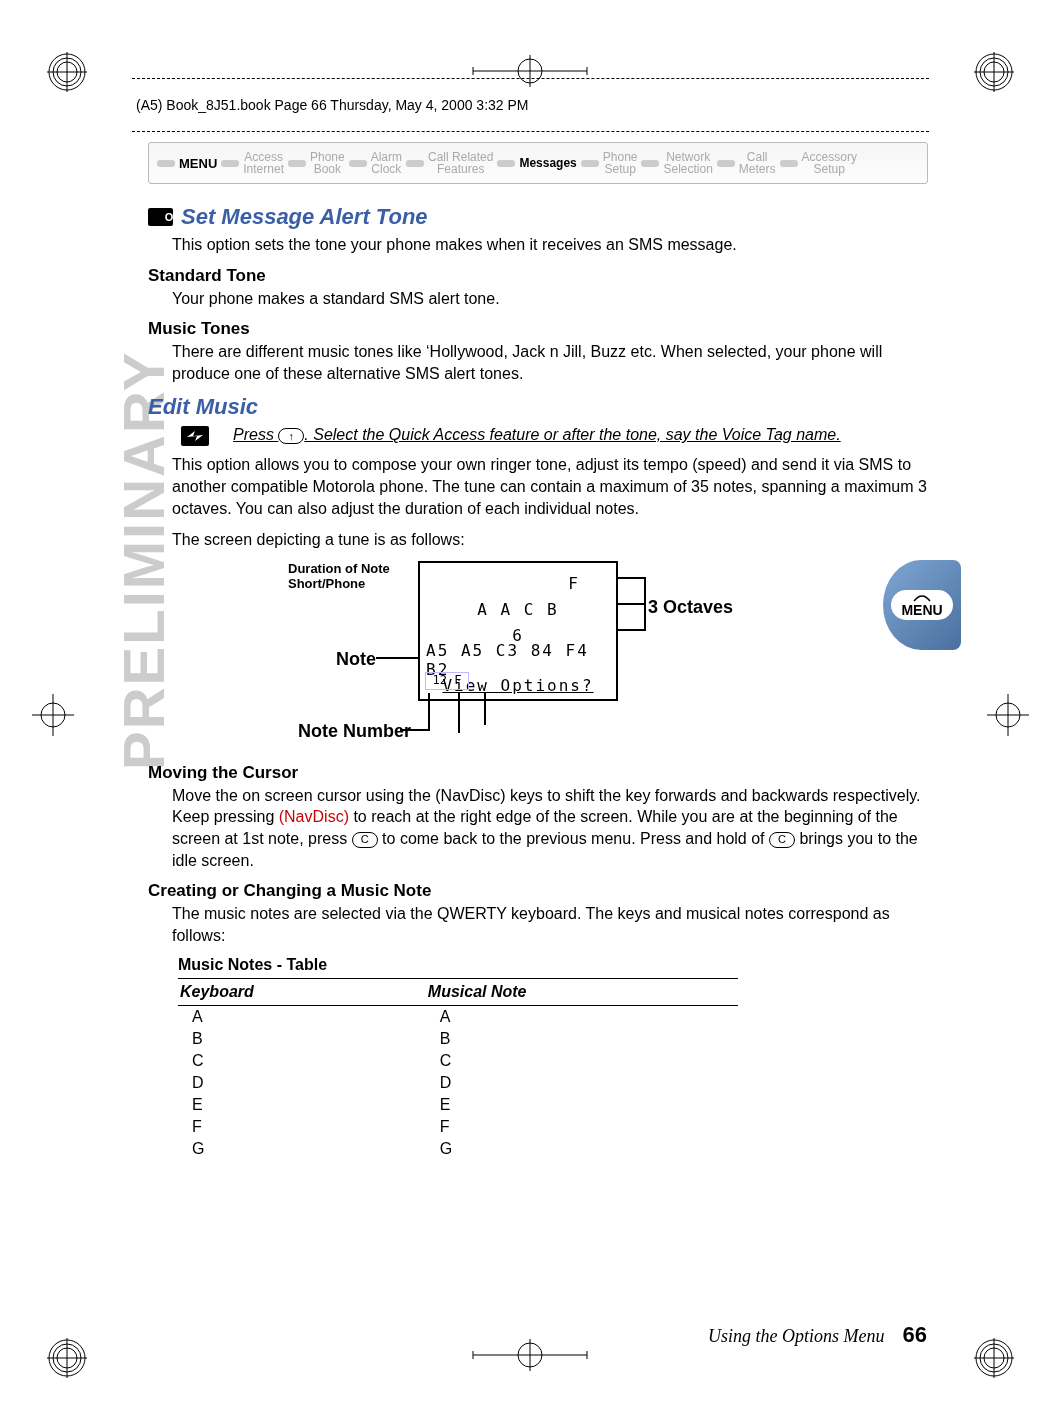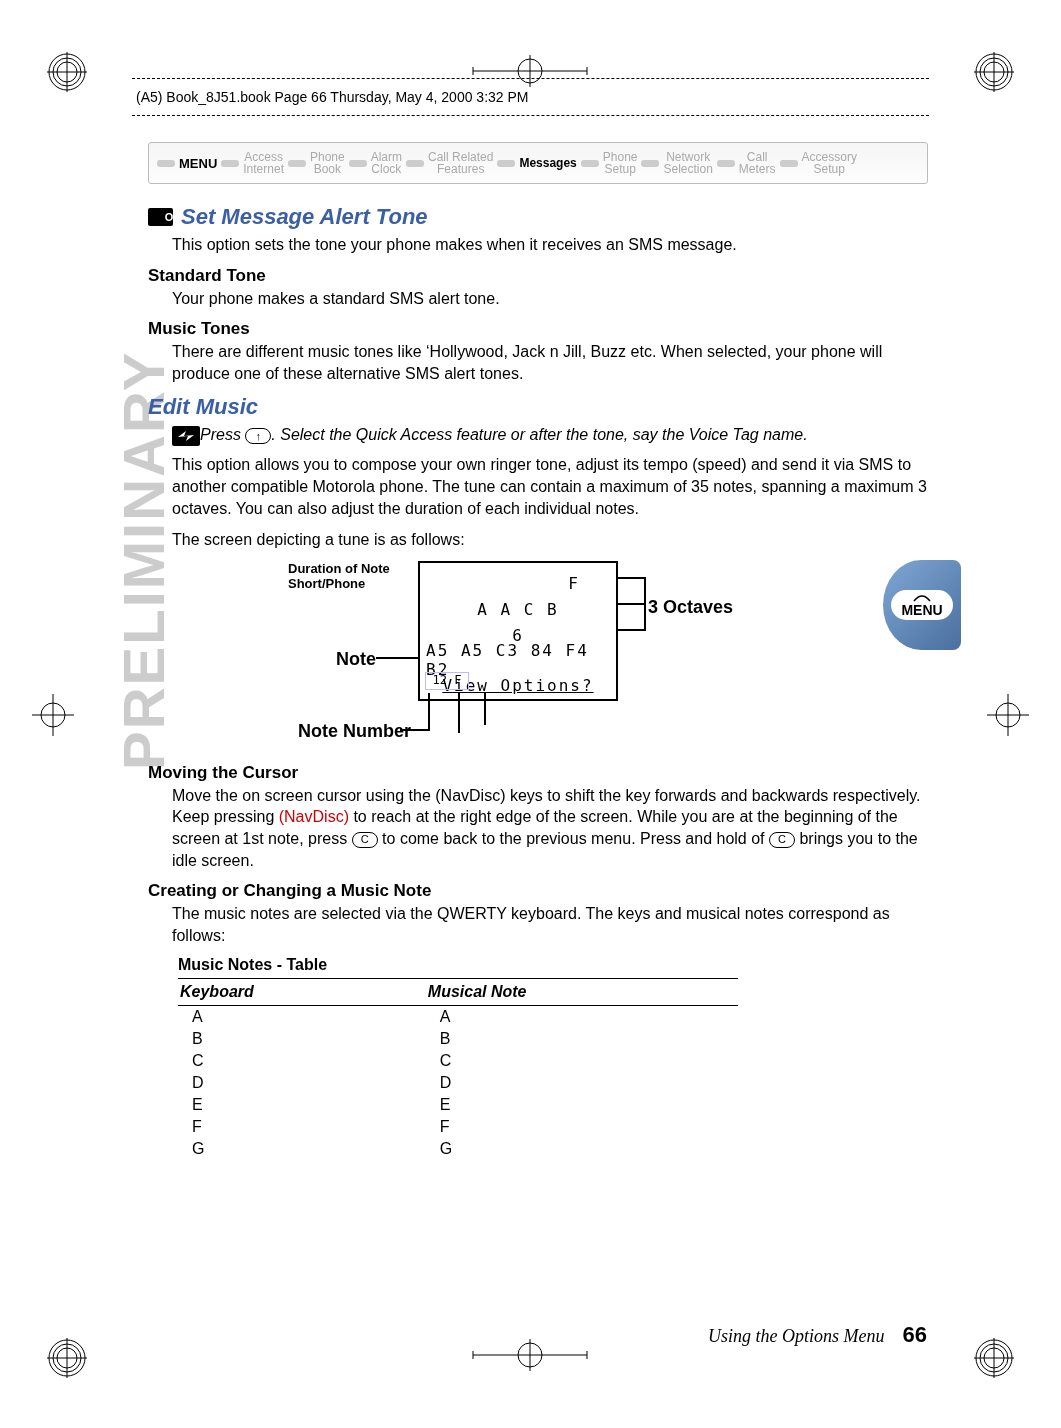--- a/index.html
+++ b/index.html
@@ -40,21 +40,21 @@
   
   .header-line {
     position: absolute;
     top: 78px;
     left: 132px;
     right: 132px;
     font-size: 14px;
     font-family: Arial, sans-serif;
     border-top: 1px dashed #000;
     border-bottom: 1px dashed #000;
-    padding: 10px 4px;
+    padding: 18px 4px;
   }
 
   
   .menu-strip {
     position: absolute;
     top: 142px;
     left: 148px;
     width: 780px;
     height: 42px;
     background: linear-gradient(#f5f5f5,#fdfdfd);
@@ -123,22 +123,23 @@
 
   h3.sub {
     font-family: Arial, sans-serif;
     font-weight: bold;
     font-size: 17px;
     margin: 4px 0 2px 0;
     color: #000;
   }
 
   .note-row {
-    display:flex; gap:0; align-items:flex-start;
-    margin: 2px 0 8px 24px;
+    display:flex; gap:24px; align-items:flex-start;
+    margin: 2px 0 8px 33px;
+    text-decoration: underline;
   }
   .note-row .zz-icon {
     width:28px; height:20px; background:#000; display:flex;
     align-items:center; justify-content:center; border-radius:2px;
     margin-top:2px;
   }
   .note-row .zz-icon svg { display:block; }
   .note-text {
     font-style: italic;
     font-family: "Frutiger","Segoe UI",Arial,sans-serif;

